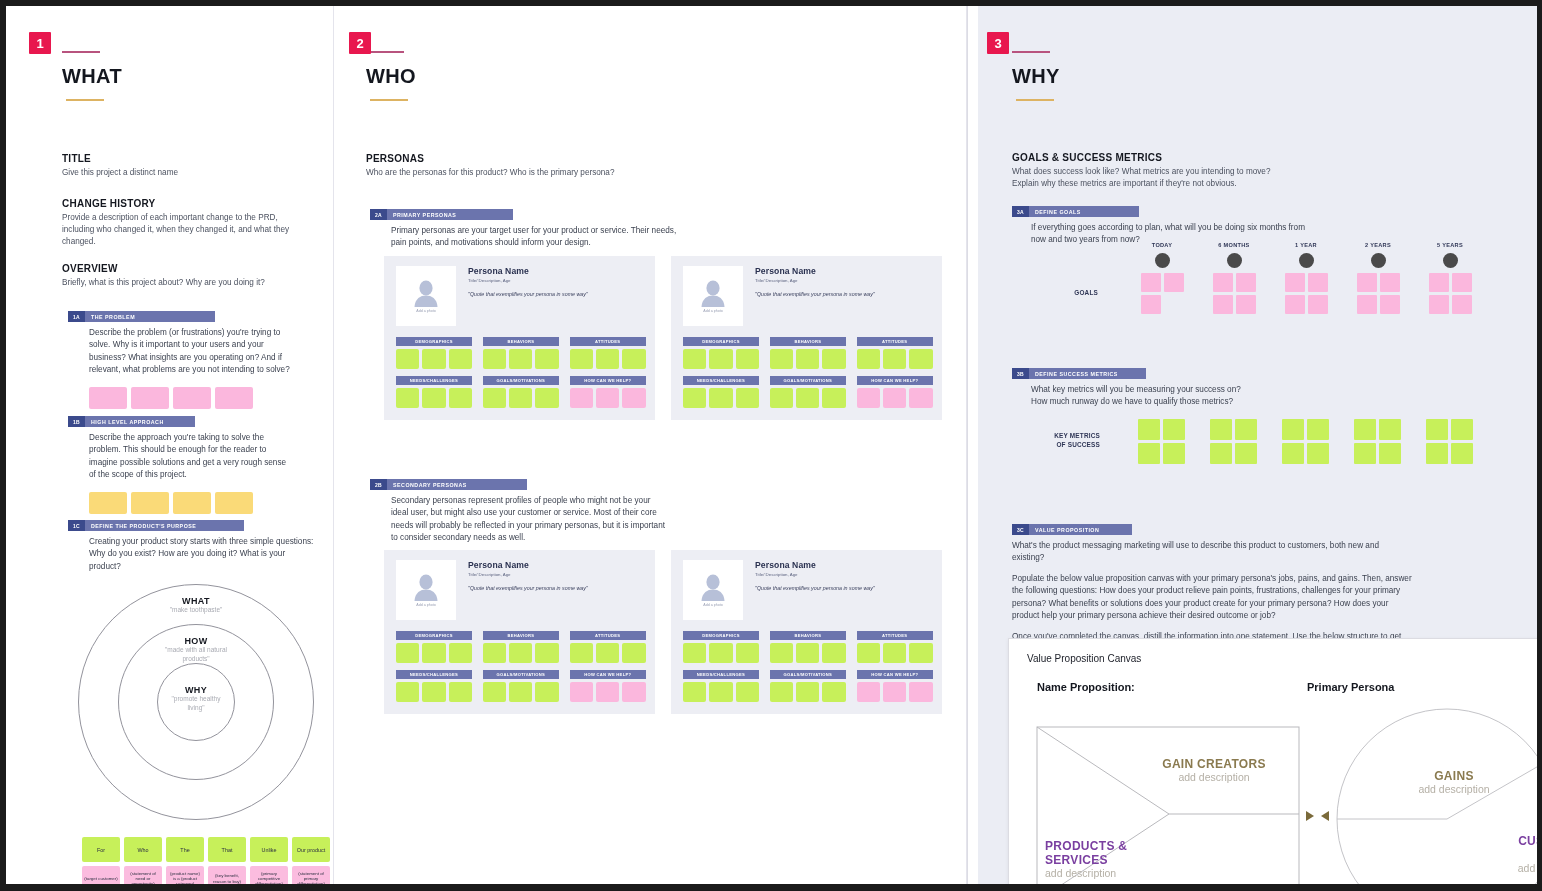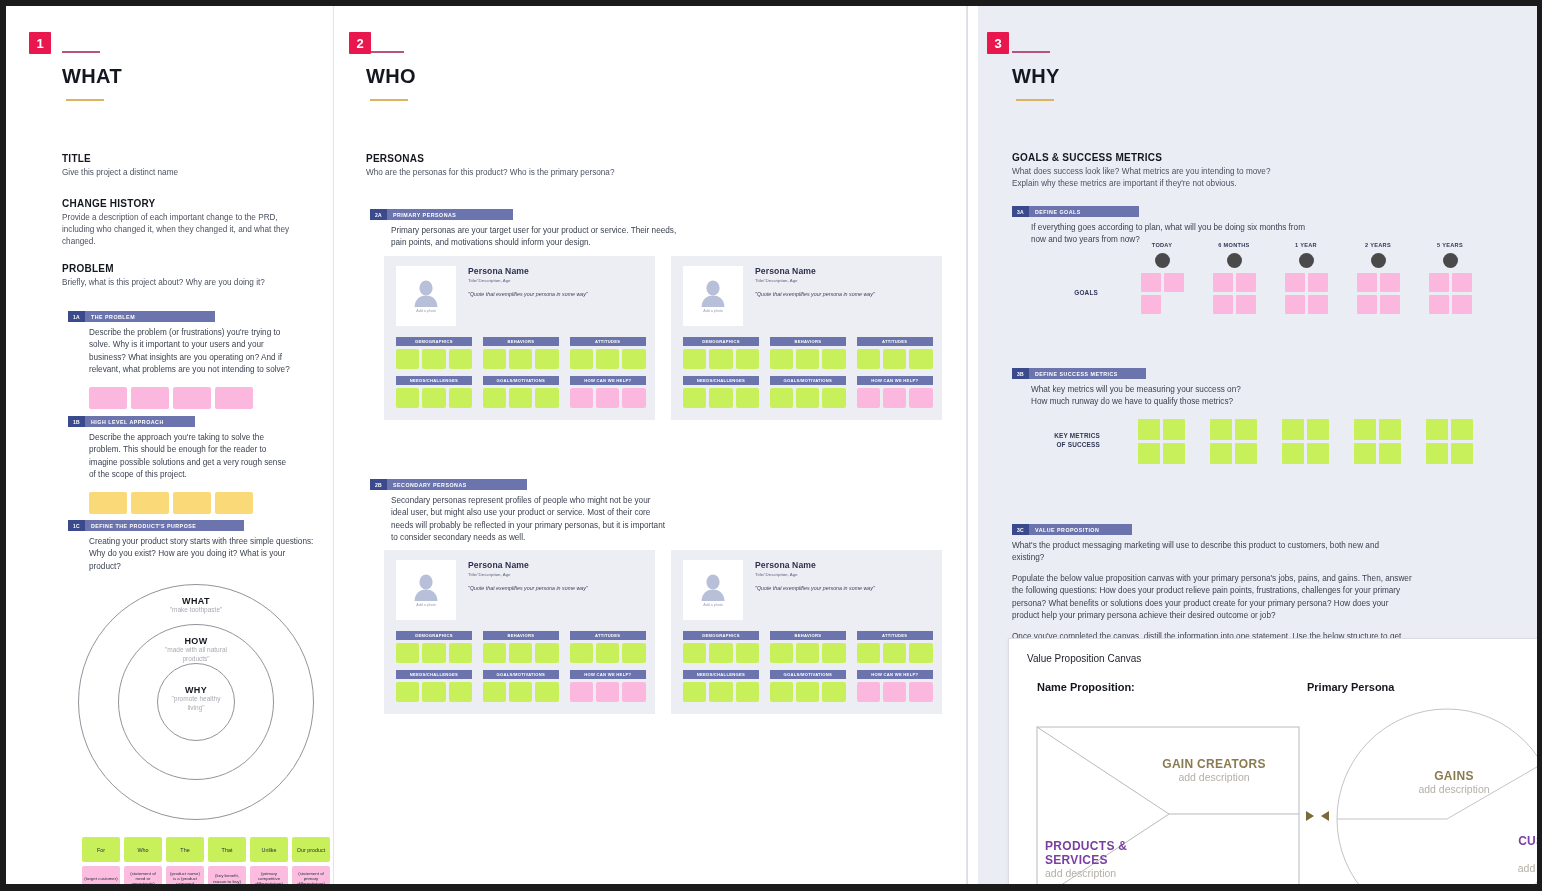--- a/index.html
+++ b/index.html
@@ -189,21 +189,21 @@
       <div class="sec-head">TITLE</div>
       <div class="sec-sub">Give this project a distinct name</div>
     </div>
 
     <div style="position:absolute; left:42px; top:192px; width:228px;">
       <div class="sec-head">CHANGE HISTORY</div>
       <div class="sec-sub">Provide a description of each important change to the PRD, including who changed it, when they changed it, and what they changed.</div>
     </div>
 
     <div style="position:absolute; left:42px; top:257px; width:248px;">
-      <div class="sec-head">PROBLEM</div>
+      <div class="sec-head">OVERVIEW</div>
       <div class="sec-sub">Briefly, what is this project about? Why are you doing it?</div>
     </div>
 
     <div class="sub" style="position:absolute; left:48px; top:305px; width:230px;">
       <div class="sub-bar">
         <div class="sub-key">1A</div>
         <div class="sub-title" style="width:130px;">THE PROBLEM</div>
       </div>
       <div class="sub-body" style="margin-left:21px; width:208px;">Describe the problem (or frustrations) you're trying to solve. Why is it important to your users and your business? What insights are you operating on? And if relevant, what problems are you not intending to solve?</div>
       <div class="notes" style="margin-left:21px; margin-top:10px;">
@@ -446,21 +446,21 @@
           </div>
         </div>
       </div>
     </div>
 
     <div class="sub" style="position:absolute; left:30px; top:473px; width:430px;">
       <div class="sub-bar">
         <div class="sub-key">2B</div>
         <div class="sub-title" style="width:140px;">SECONDARY PERSONAS</div>
       </div>
-      <div class="sub-body" style="margin-left:21px; width:275px;">Secondary personas represent profiles of people who might not be your ideal user, but might also use your product or service. Most of their core needs will probably be reflected in your primary personas, but it is important to consider secondary needs as well.</div>
+      <div class="sub-body" style="margin-left:21px; width:275px;">Secondary personas represent profiles of people who might not be your ideal user, but might also use your customer or service. Most of their core needs will probably be reflected in your primary personas, but it is important to consider secondary needs as well.</div>
     </div>
 
     <div class="persona-card" style="position:absolute; left:44px; top:544px;">
       <div class="pc-top">
         <div class="pc-photo">
           <svg width="26" height="28" viewBox="0 0 26 28">
             <ellipse cx="13" cy="9" rx="6.6" ry="7.6" fill="#b7c0d8"></ellipse>
             <path d="M1.5 28 C2 19.5 7.5 16.5 13 16.5 C18.5 16.5 24 19.5 24.5 28 Z" fill="#b7c0d8"></path>
           </svg>
           <div class="cap">Add a photo</div>

